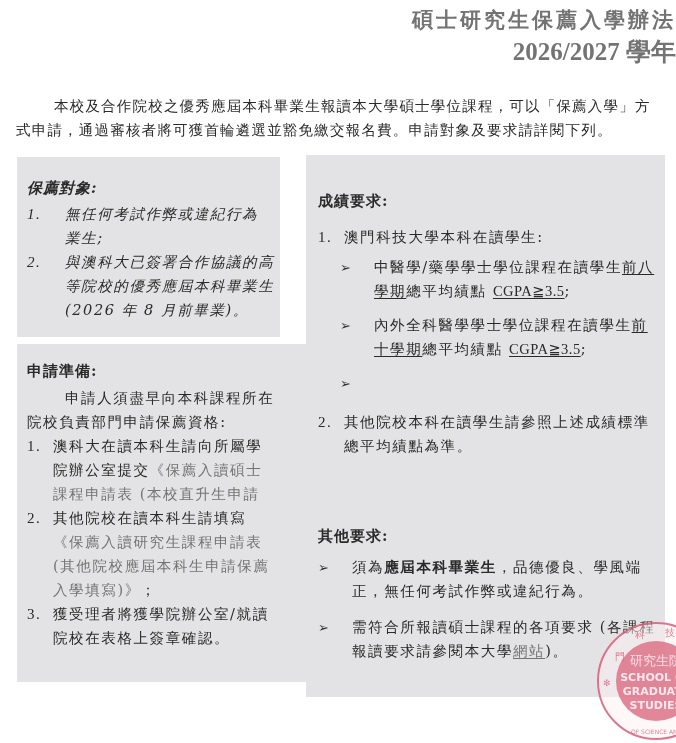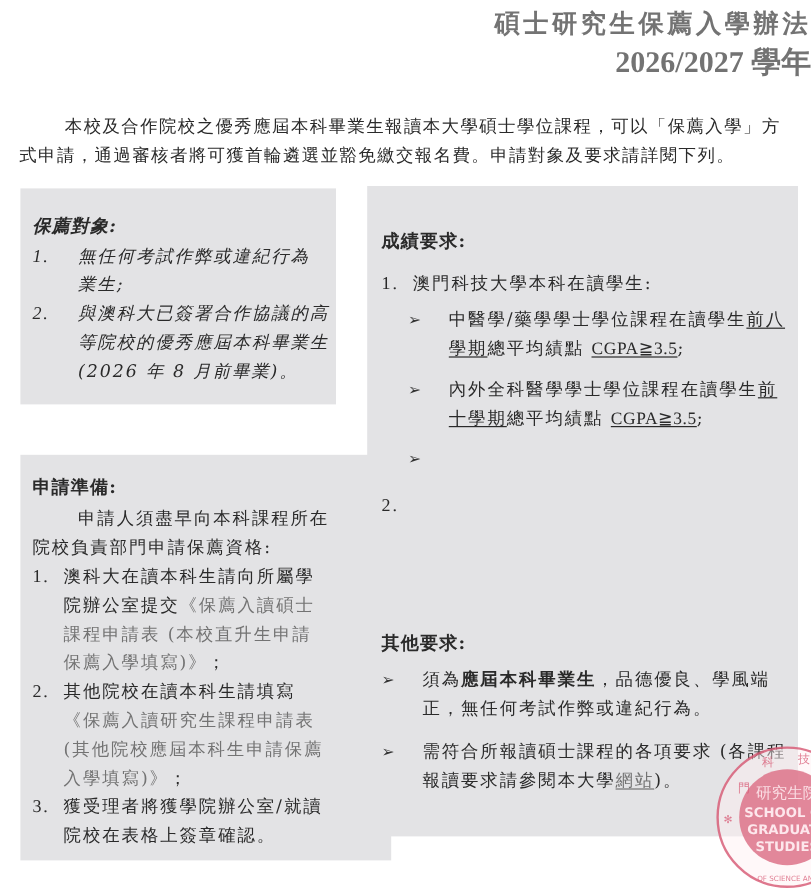--- a/index.html
+++ b/index.html
@@ -5,21 +5,21 @@
   * { box-sizing: border-box; margin: 0; padding: 0; }
   html, body { width: 676px; height: 743px; background: #ffffff; overflow: hidden; }
   body { position: relative; font-family: "DejaVu Serif", "Liberation Serif", serif; color: #2a2a2a; }
   .title { position: absolute; left: 0; width: 676px; text-align: right; font-weight: bold; color: #737373; }
   .title.l1 { top: 6px; font-size: 21px; letter-spacing: 3px; }
   .title.l2 { top: 35px; font-size: 25px; font-family: "Liberation Serif", "DejaVu Serif", serif; }
   .intro { position: absolute; left: 16px; top: 94px; width: 650px; font-size: 14.5px; line-height: 24px; letter-spacing: 1.2px; }
   .intro .indent { display: inline-block; width: 38px; }
   .box { position: absolute; background: #e3e3e5; }
   .box1 { left: 17px; top: 157px; width: 263px; height: 180px; font-style: italic; }
-  .box2 { left: 17px; top: 379px; width: 309px; height: 338px; }
+  .box2 { left: 17px; top: 344px; width: 309px; height: 338px; }
   .box3 { left: 306px; top: 155px; width: 359px; height: 542px; padding-left: 16px; }
   .h { font-weight: bold; font-size: 15px; letter-spacing: 1px; }
   .txt { font-size: 14.5px; line-height: 24px; letter-spacing: 1.6px; }
   .row { display: flex; }
   .num { flex: 0 0 auto; font-family: "Liberation Serif", serif; font-size: 15px; }
   .body { flex: 1; }
   .link { color: #737373; }
   .u { text-decoration: underline; text-underline-offset: 2px; }
   .lat { font-family: "Liberation Serif", serif; letter-spacing: 0.5px; }
   .arrow { font-size: 13px; color: #333; }
@@ -62,21 +62,20 @@
   <div class="h" style="position:absolute;left:10px;top:18px;">申請準備:</div>
   <div style="position:absolute;left:10px;top:42px;width:250px;" class="txt">
     <div style="padding-left:38px;">申請人須盡早向本科課程所在</div>
     <div>院校負責部門申請保薦資格:</div>
     <div class="row">
       <span class="num" style="width:26px;">1.</span>
       <div class="body">
         <div>澳科大在讀本科生請向所屬學</div>
         <div><span>院辦公室提交</span><span class="link">《保薦入讀碩士</span></div>
         <div class="link">課程申請表 (本校直升生申請</div>
-        <div><span class="link">保薦入學填寫)》</span><span>；</span></div>
       </div>
     </div>
     <div class="row">
       <span class="num" style="width:26px;">2.</span>
       <div class="body">
         <div>其他院校在讀本科生請填寫</div>
         <div class="link">《保薦入讀研究生課程申請表</div>
         <div class="link">(其他院校應屆本科生申請保薦</div>
         <div><span class="link">入學填寫)》</span><span>；</span></div>
       </div>
@@ -118,20 +117,22 @@
     </div>
     <div style="height:10px;"></div>
 
     <div class="row" style="padding-left:22px;">
       <span class="arrow" style="width:34px;padding-top:1px;">➢</span>
     </div>
     <div style="height:14px;"></div>
     <div class="row">
       <span class="num" style="width:26px;">2.</span>
       <div class="body">
+        <div>其他院校本科在讀學生請參照上述成績標準</div>
+        <div>總平均績點為準。</div>
       </div>
     </div>
   </div>
 
   <div class="h" style="position:absolute;left:12px;top:372px;">其他要求:</div>
   <div style="position:absolute;left:12px;top:400px;width:342px;" class="txt">
     <div class="row">
       <span class="arrow" style="width:34px;padding-top:1px;">➢</span>
       <div class="body">
         <div><span>須為</span><span class="boldspan">應屆本科畢業生</span><span>，品德優良、學風端</span></div>

